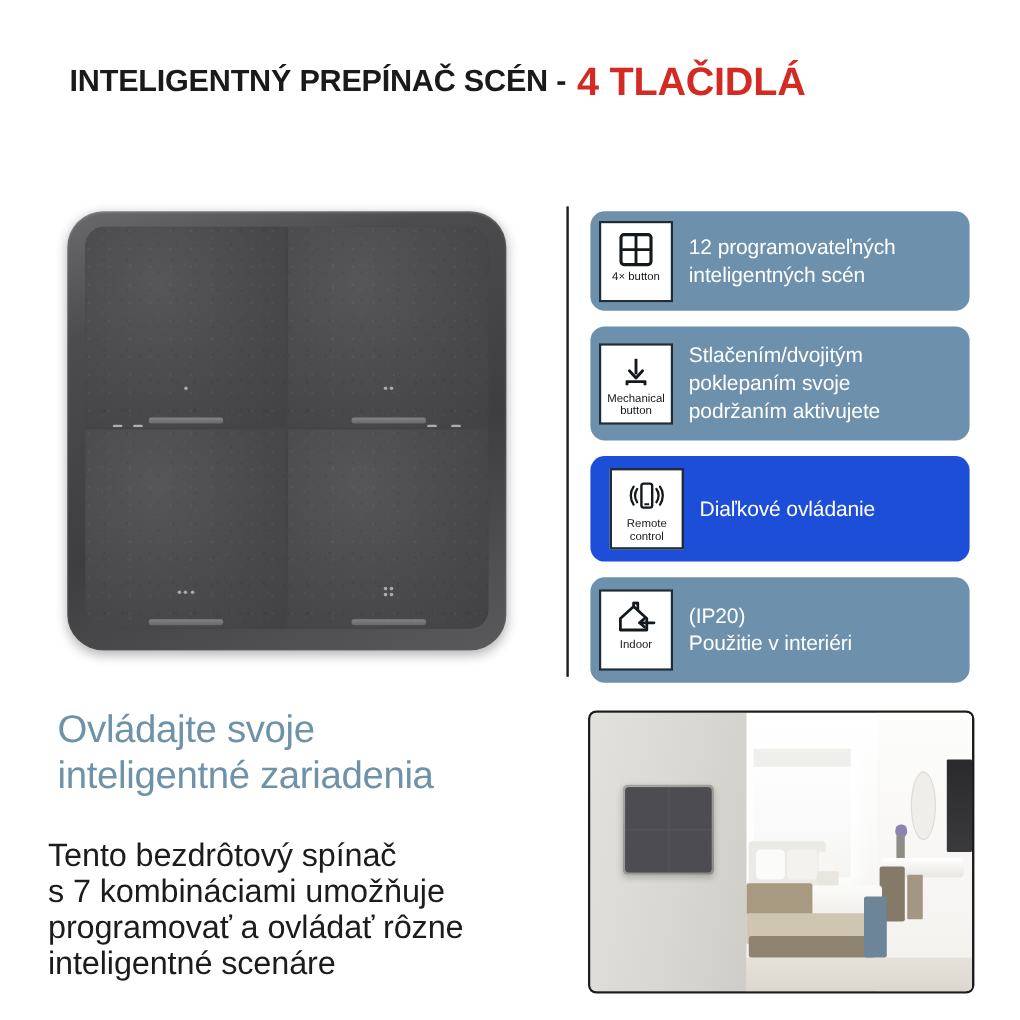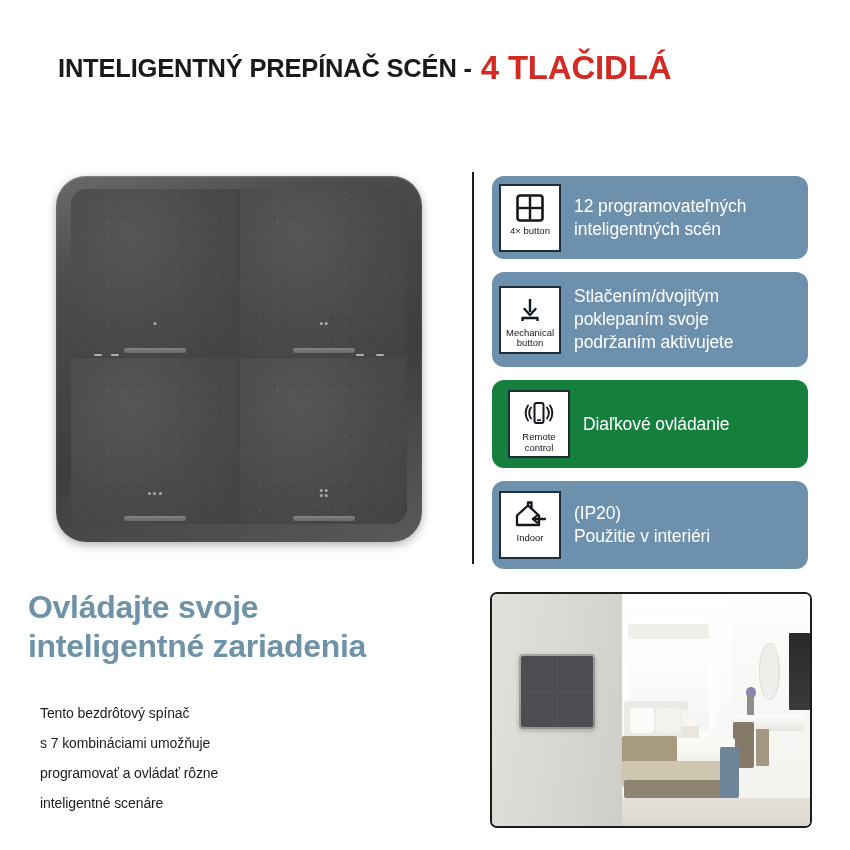--- a/index.html
+++ b/index.html
@@ -216,36 +216,36 @@
     padding-left: 13px;
     padding-right: 8px;
     font-family: "Liberation Sans", sans-serif;
     letter-spacing: -0.1px;
   }
   .feature-text .ln { display: block; white-space: nowrap; }
 
   
   .bl-heading {
     position: absolute;
-    left: 28px;
+    left: 48px;
     top: 588px;
     width: 420px;
     font-size: 32px;
     line-height: 39px;
-    font-weight: 700;
+    font-weight: 400;
     letter-spacing: -0.3px;
   }
   .bl-heading .ln { display: block; white-space: nowrap; }
 
   .bl-body {
     position: absolute;
     left: 40px;
     top: 698px;
     width: 420px;
-    font-size: 14px;
+    font-size: 27px;
     line-height: 30px;
     color: #1c1c1c;
     letter-spacing: -0.1px;
   }
   .bl-body .ln { display: block; white-space: nowrap; }
 
   
   .photo {
     position: absolute;
     left: 490px;
@@ -542,21 +542,21 @@
         <span>button</span>
       </div>
     </div>
     <div class="feature-text" style="color: rgb(255, 255, 255);">
       <span class="ln">Stlačením/dvojitým</span>
       <span class="ln">poklepaním svoje</span>
       <span class="ln">podržaním aktivujete</span>
     </div>
   </div>
 
-  <div class="feature f3" style="background: #15803d; padding-left: 16px;">
+  <div class="feature f3" style="background: #1d4ed8; padding-left: 16px;">
     <div class="icon-tile" style="border-color: rgb(31, 45, 58);">
       <div class="icon-glyph">
         <svg width="32" height="30" viewBox="0 0 32 30">
           <rect x="11.5" y="4" width="9" height="20" rx="2" fill="none" stroke="#13181d" stroke-width="2"></rect>
           <line x1="14" y1="21.2" x2="18" y2="21.2" stroke="#13181d" stroke-width="1.6"></line>
           <path d="M8 8.5 C5.6 11.6 5.6 16.4 8 19.5" fill="none" stroke="#13181d" stroke-width="1.9" stroke-linecap="round"></path>
           <path d="M5 6.5 C1.9 10.9 1.9 17.1 5 21.5" fill="none" stroke="#13181d" stroke-width="1.9" stroke-linecap="round"></path>
           <path d="M24 8.5 C26.4 11.6 26.4 16.4 24 19.5" fill="none" stroke="#13181d" stroke-width="1.9" stroke-linecap="round"></path>
           <path d="M27 6.5 C30.1 10.9 30.1 17.1 27 21.5" fill="none" stroke="#13181d" stroke-width="1.9" stroke-linecap="round"></path>
         </svg>

